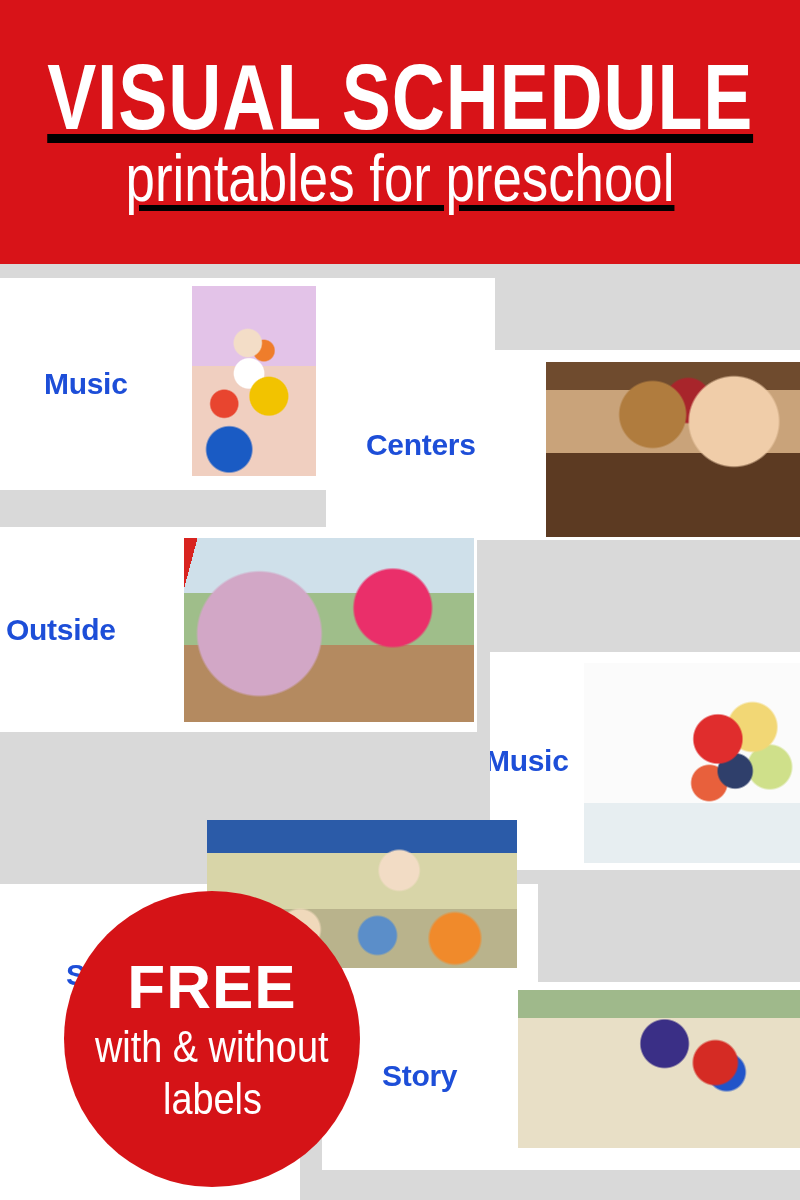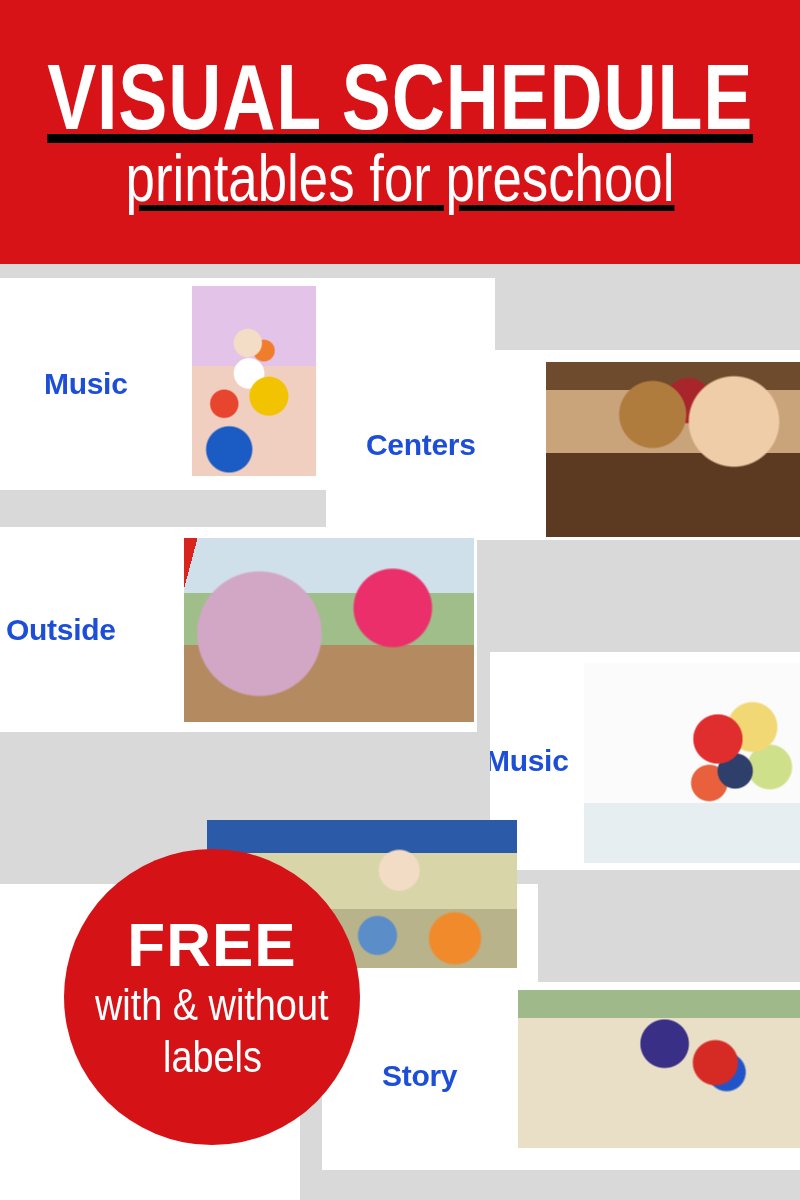--- a/index.html
+++ b/index.html
@@ -108,21 +108,21 @@
   #card-home    {left:322px; top:982px;  width:478px;  height:188px;}
   #card-home    .card-label{margin-left:60px;}
   #ph-home      {left:518px; top:990px;  width:282px;  height:158px;}
 
   
   #white-fill-bl{position:absolute;left:0;top:1040px;width:300px;height:160px;background:#ffffff;}
 
   
   .badge{
     position:absolute;
-    left:64px;top:849px;
+    left:64px;top:891px;
     width:296px;height:296px;
     border-radius:50%;
     background:#d51317;
     display:flex;flex-direction:column;
     align-items:center;justify-content:center;
     text-align:center;
     color:#ffffff;
   }
   .badge-free{
     font-family:"Liberation Sans Narrow","Liberation Sans",sans-serif;

